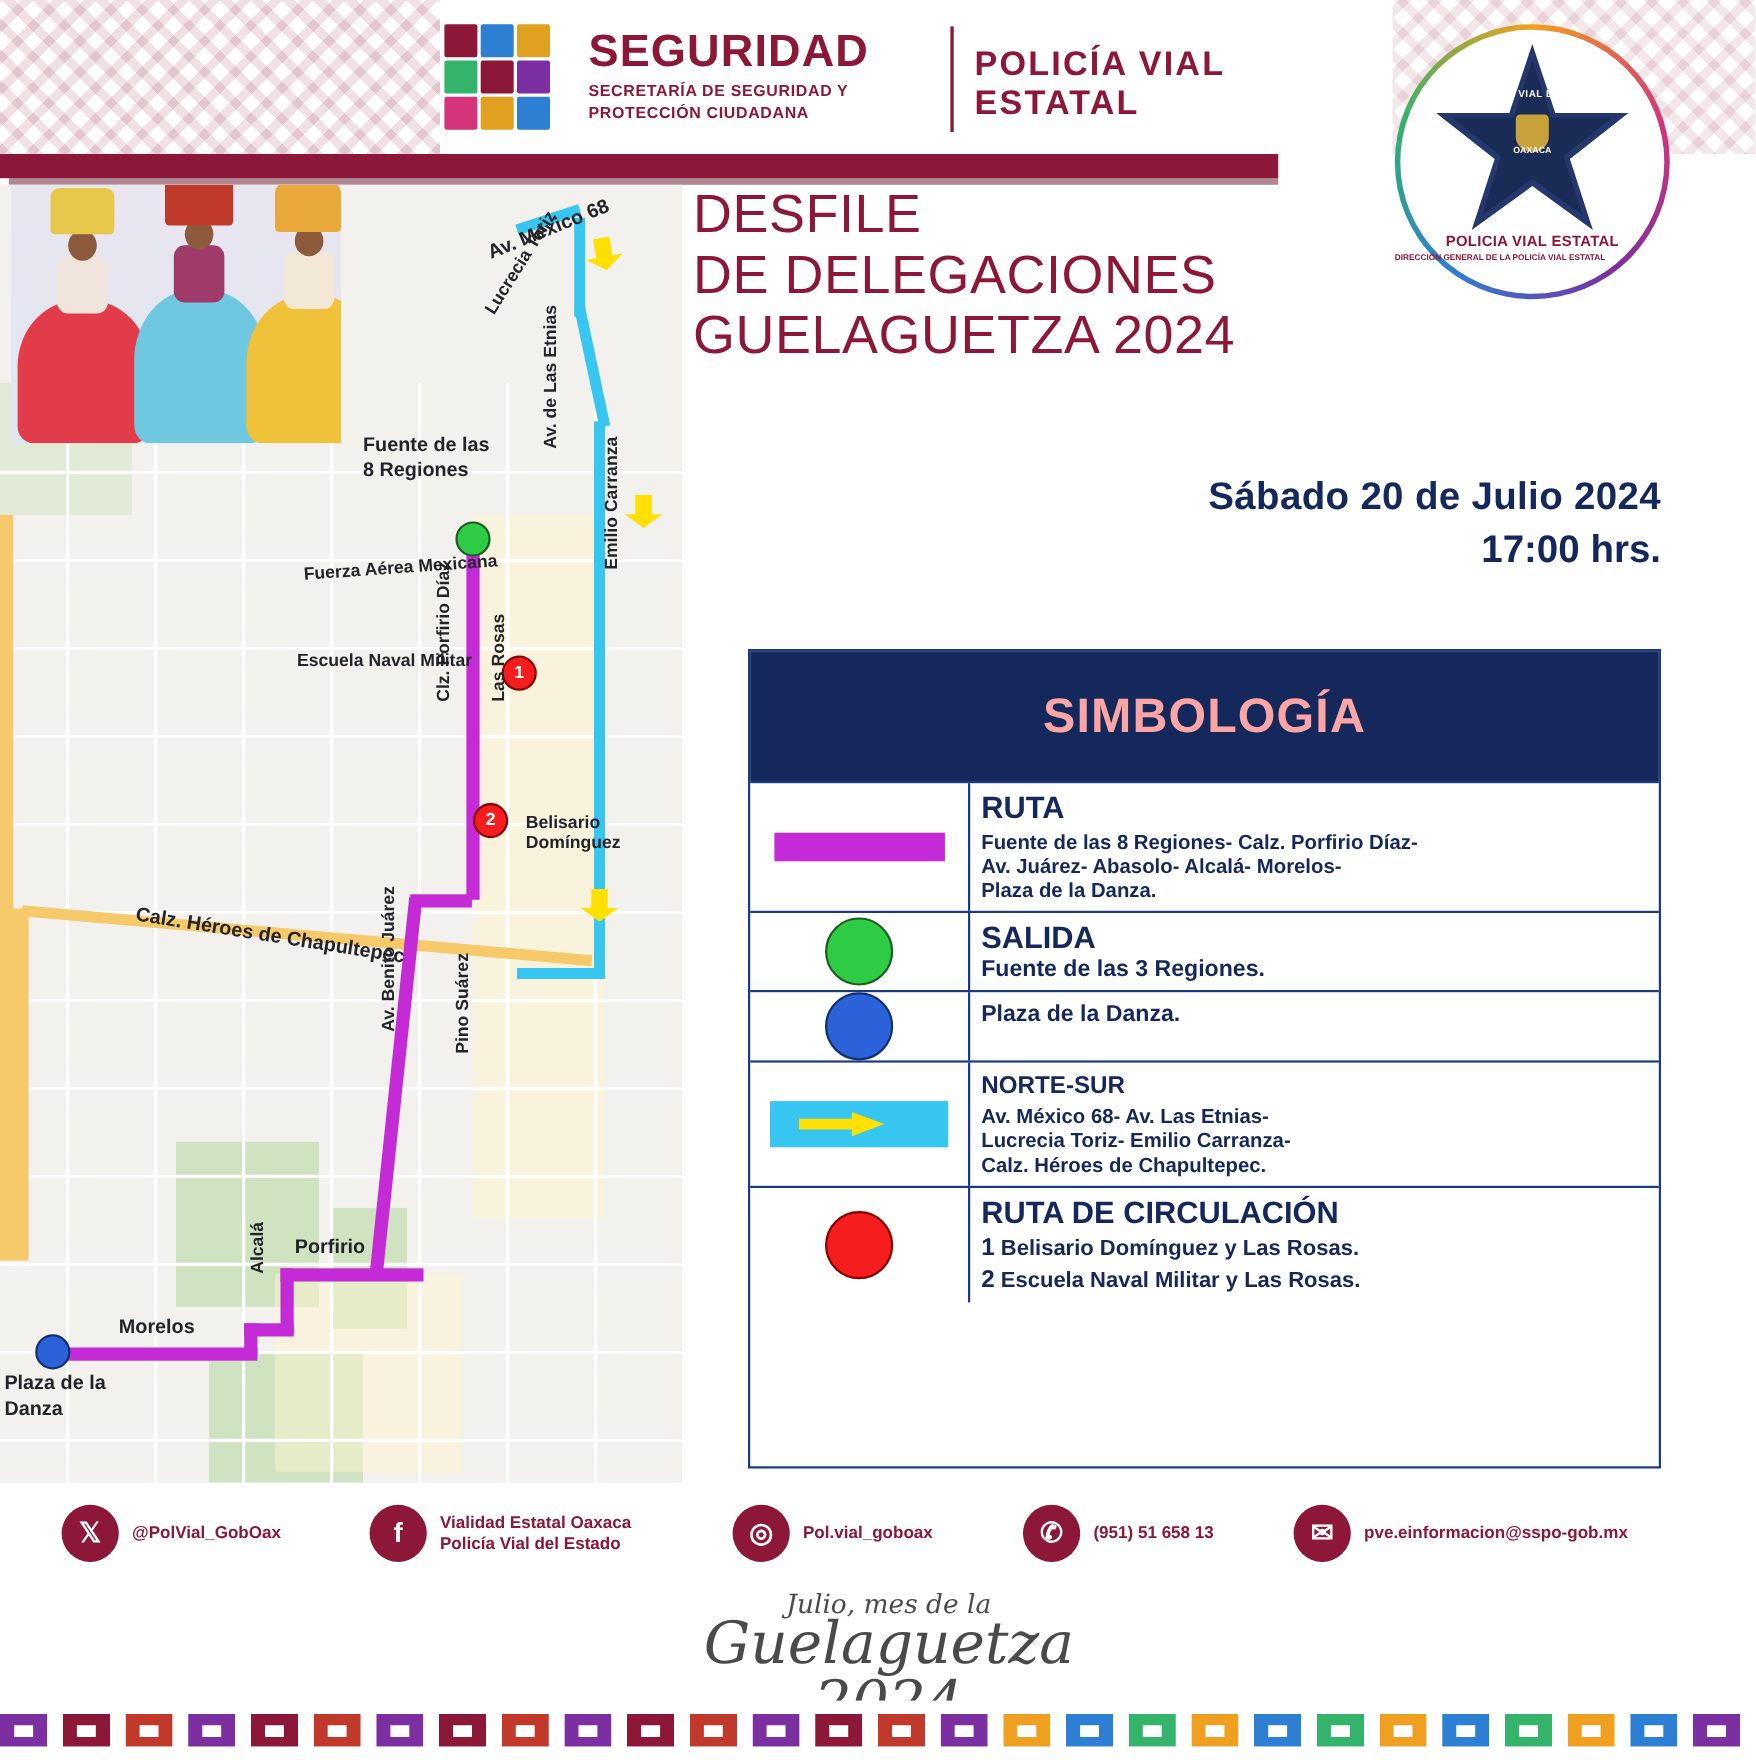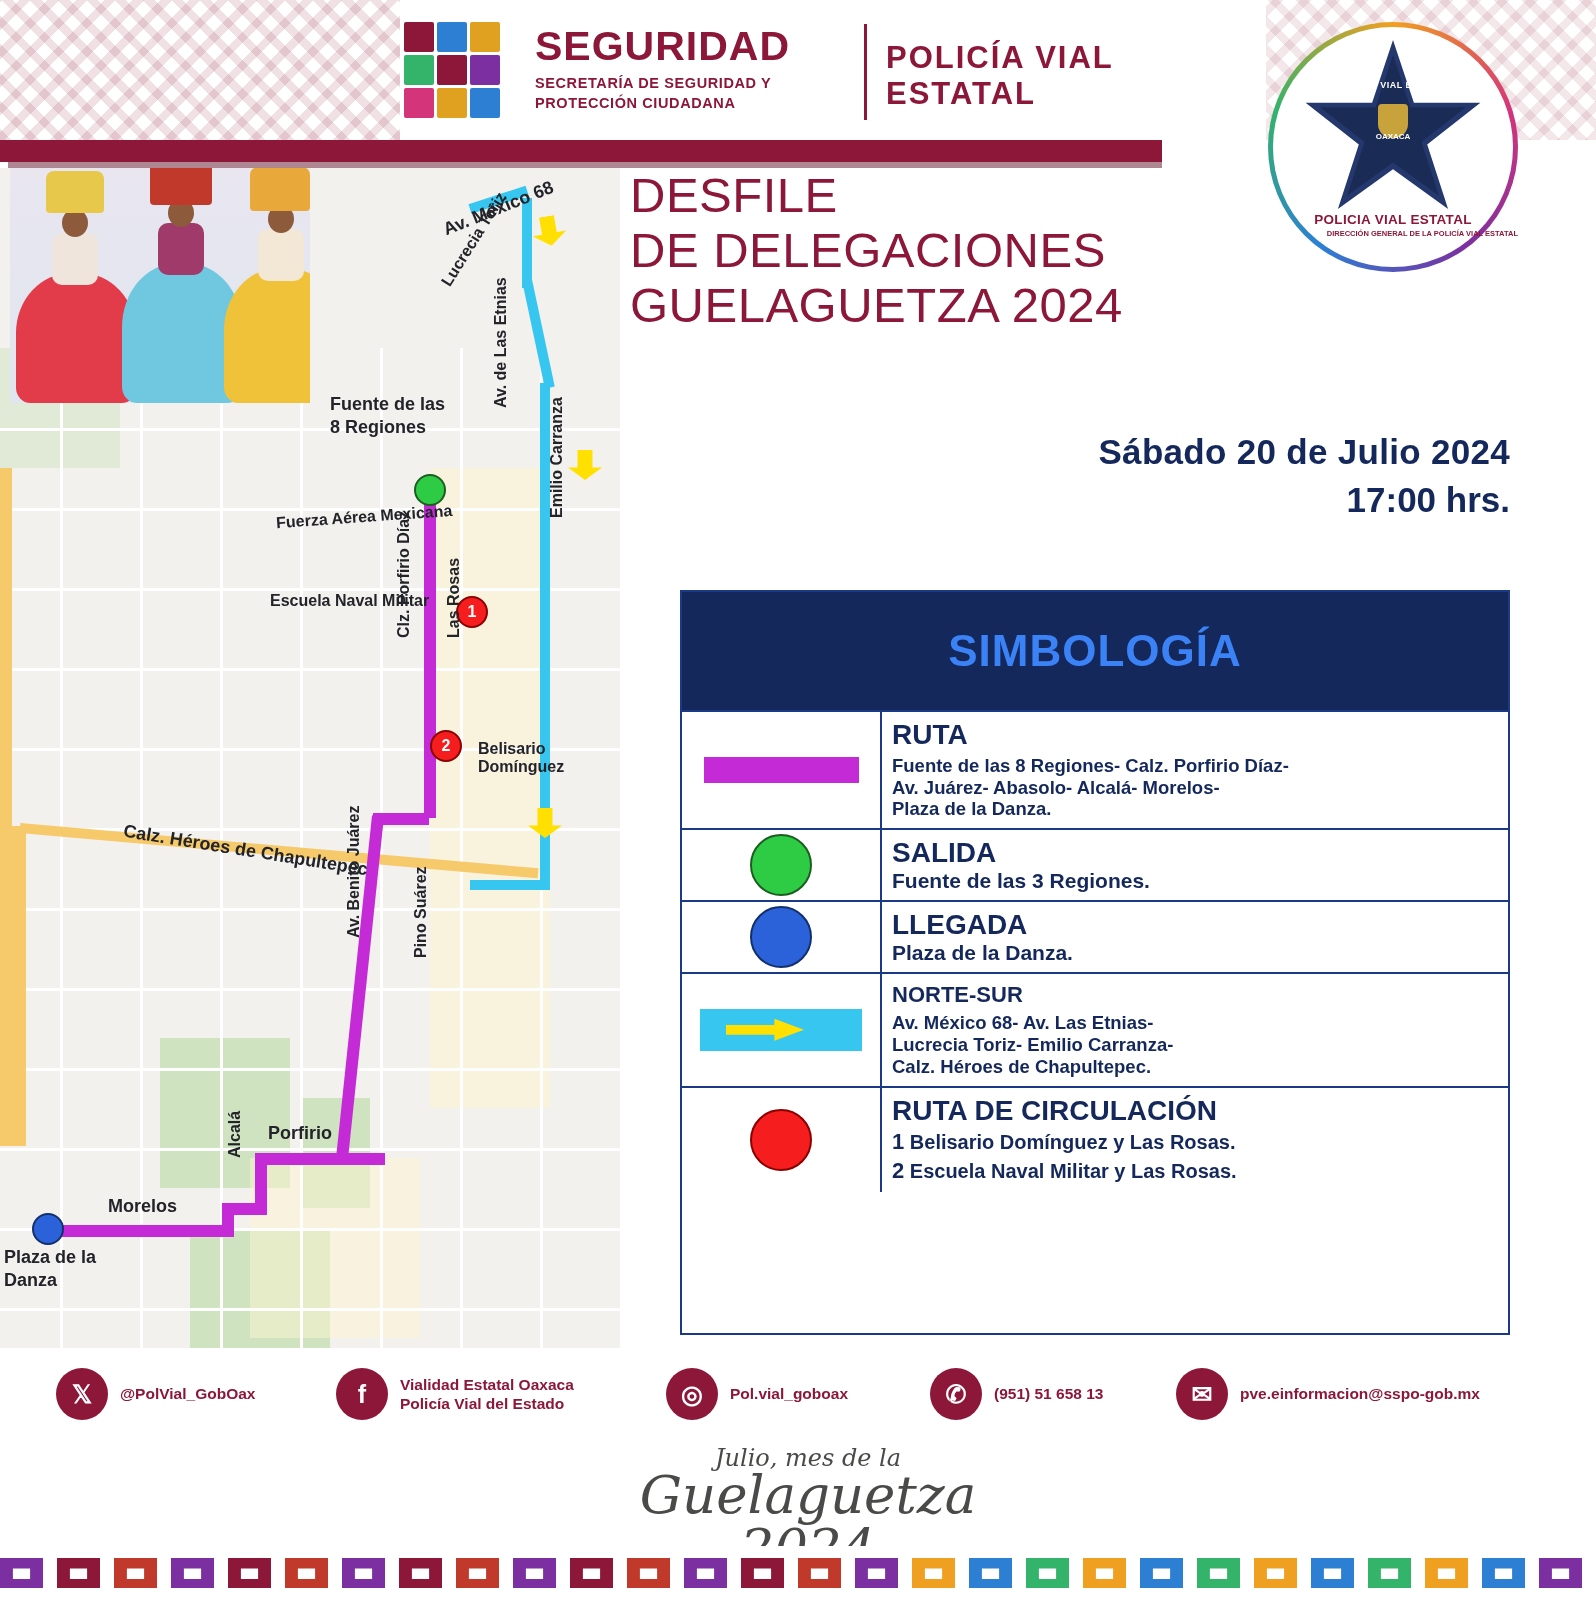--- a/index.html
+++ b/index.html
@@ -78,21 +78,21 @@
     clip-path:polygon(50% 0%, 61% 33%, 96% 33%, 68% 55%, 79% 89%, 50% 68%, 21% 89%, 32% 55%, 4% 33%, 39% 33%);
   }
   .badge-star2 {
     position:absolute; left:46px; top:33px; width:158px; height:158px;
     background:#1a2b56;
     clip-path:polygon(50% 0%, 61% 33%, 96% 33%, 68% 55%, 79% 89%, 50% 68%, 21% 89%, 32% 55%, 4% 33%, 39% 33%);
   }
   .badge-t1 { position:absolute; left:0; top:58px; width:250px; text-align:center; font-size:9px; color:#ffffff; font-weight:bold; letter-spacing:.5px;}
   .badge-t2 { position:absolute; left:0; top:110px; width:250px; text-align:center; font-size:8px; color:#ffffff; font-weight:bold;}
   .badge-t3 { position:absolute; left:0; top:190px; width:250px; text-align:center; font-size:13.5px; color:#8c1739; font-weight:bold; letter-spacing:.3px;}
-  .badge-t4 { position:absolute; left:0; top:207px; width:250px; text-align:right; font-size:7.5px; color:#8c1739; font-weight:bold;}
+  .badge-t4 { position:absolute; left:0; top:207px; width:250px; text-align:left; font-size:7.5px; color:#8c1739; font-weight:bold;}
   .badge-emblem {
     position:absolute; left:110px; top:82px; width:30px; height:34px;
     background:#c8a23a; border-radius:4px 4px 14px 14px;
   }
 
   
   .title {
     position:absolute; left:630px; top:168px; width:720px;
     font-size:49px; line-height:1.12; font-weight:normal; color:#8c1739;
     letter-spacing:.5px;
@@ -103,21 +103,21 @@
   }
   .date-l1 { font-size:35px; font-weight:bold; letter-spacing:.3px; }
   .date-l2 { font-size:35px; font-weight:bold; margin-top:8px; }
 
   
   .simb {
     position:absolute; left:680px; top:590px; width:830px; height:745px;
     border:2px solid #1b3a86; background:#ffffff;
   }
   .simb-head {
-    height:118px; background:#14285c; color:#3b82f6;
+    height:118px; background:#14285c; color:#fca5a5;
     display:flex; align-items:center; justify-content:center;
     font-size:44px; font-weight:bold; letter-spacing:1px;
   }
   .simb-row {
     display:flex; border-top:2px solid #1b3a86;
   }
   .simb-icon {
     width:200px; border-right:2px solid #1b3a86;
     display:flex; align-items:center; justify-content:center; flex-shrink:0;
   }
@@ -290,21 +290,20 @@
       <div class="simb-title">SALIDA</div>
       <div class="simb-sub-mid">Fuente de las 3 Regiones.</div>
     </div>
   </div>
 
   <div class="simb-row">
     <div class="simb-icon">
       <div class="sw-blue"></div>
     </div>
     <div class="simb-txt">
-      <div class="simb-title">LLEGADA</div>
       <div class="simb-sub-mid">Plaza de la Danza.</div>
     </div>
   </div>
 
   <div class="simb-row">
     <div class="simb-icon">
       <div class="sw-alt"></div>
     </div>
     <div class="simb-txt">
       <div style="font-size:22px;font-weight:bold;">NORTE-SUR</div>

